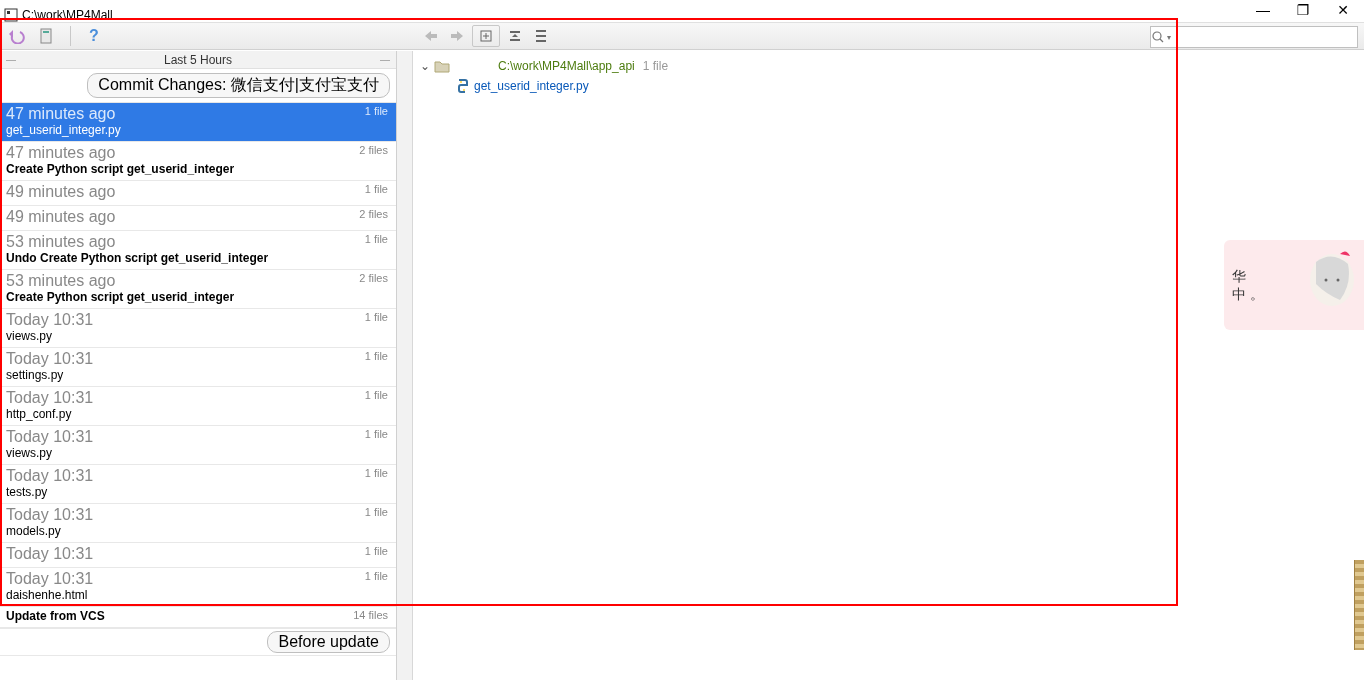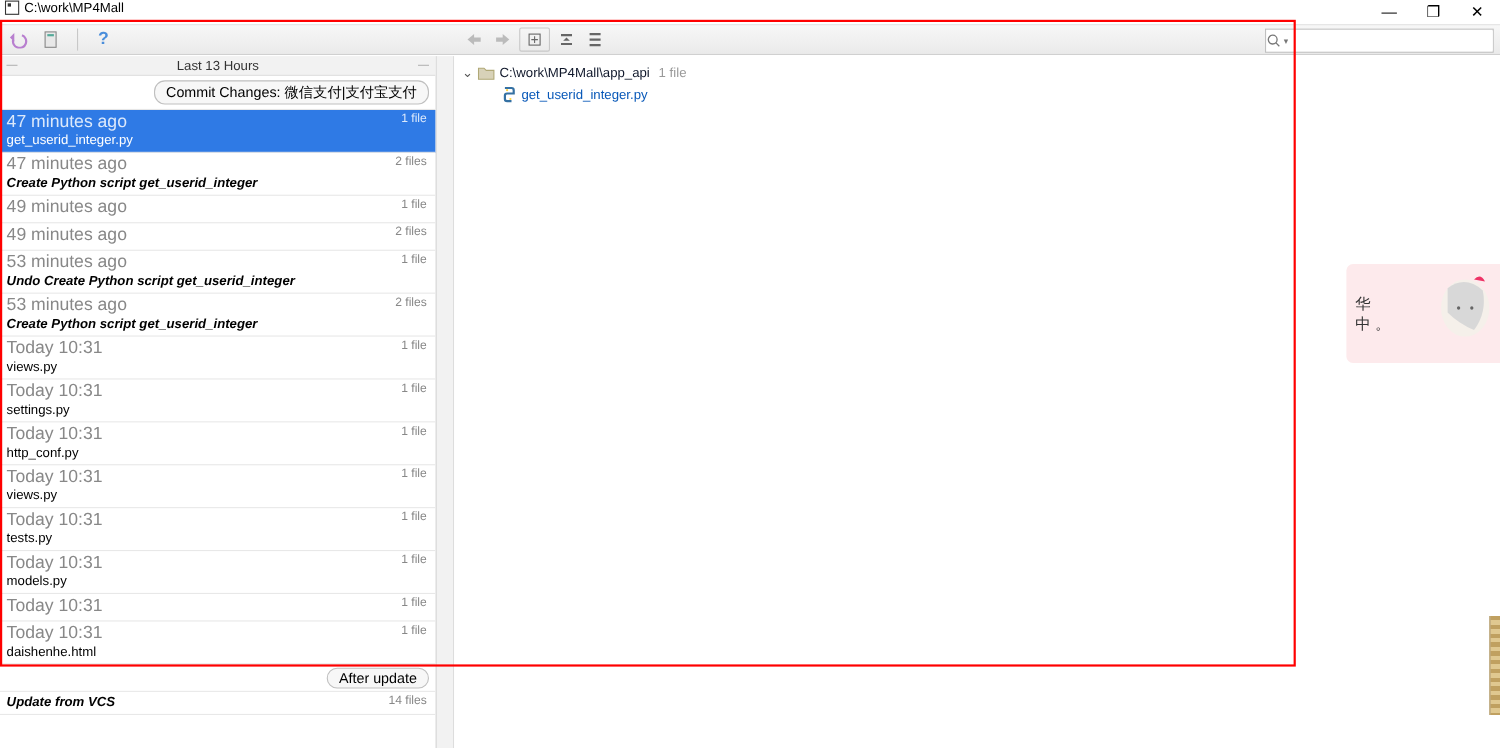--- a/index.html
+++ b/index.html
@@ -1,49 +1,49 @@
 <!DOCTYPE html>
 <html><head>
 <meta charset="utf-8">
 <style>
 * { box-sizing: border-box; margin: 0; padding: 0; }
 body { font-family: "Segoe UI", Arial, sans-serif; font-size: 12px; background: #fff; color: #000; width: 1364px; height: 680px; overflow: hidden; position: relative; }
-.titlebar { height: 22px; display: flex; align-items: flex-start; padding-left: 4px; }
+.titlebar { height: 22px; display: flex; align-items: flex-end; padding-left: 4px; }
 .titlebar .app-icon { width: 14px; height: 14px; margin-right: 4px; }
 .titlebar .title { font-size: 12px; }
 .window-controls { position: absolute; top: 2px; right: 10px; display: flex; gap: 18px; }
 .window-controls span { font-size: 14px; width: 22px; text-align: center; cursor: default; }
 .toolbar-row { height: 28px; background: linear-gradient(#f7f7f7,#eaeaea); border-top: 1px solid #e0e0e0; border-bottom: 1px solid #d0d0d0; display: flex; align-items: center; position: relative; }
 .toolbar-left { display: flex; align-items: center; padding-left: 6px; gap: 8px; }
 .toolbar-btn { width: 22px; height: 22px; display: flex; align-items: center; justify-content: center; cursor: default; }
 .toolbar-sep { width: 1px; height: 20px; background: #c8c8c8; margin: 0 4px; }
 .toolbar-mid { position: absolute; left: 420px; display: flex; align-items: center; gap: 4px; }
 .toolbar-mid .grp { display: flex; align-items: center; border: 1px solid #c8c8c8; border-radius: 2px; height: 22px; padding: 0 2px; gap: 2px; }
 .search-box { position: absolute; right: 6px; top: 3px; display: flex; align-items: center; border: 1px solid #c0c0c0; height: 22px; width: 208px; background: #fff; }
 .search-box .mag { width: 20px; text-align: center; color: #666; }
 .search-box input { border: none; outline: none; flex: 1; font-size: 12px; height: 18px; }
 .main { display: flex; height: calc(100% - 50px); border-top: 1px solid #fff; }
 .left-panel { width: 397px; border-right: 1px solid #d0d0d0; overflow-y: auto; background: #fff; position: relative; }
 .section-header { height: 18px; background: #f2f2f2; color: #333; text-align: center; font-size: 12px; border-bottom: 1px solid #e0e0e0; display: flex; align-items: center; justify-content: center; position: relative; }
-.pill { display: inline-block; border: 1px solid #bfbfbf; border-radius: 10px; padding: 1px 10px; background: #f7f7f7; font-size: 13px; }
+.pill { display: inline-block; border: 1px solid #bfbfbf; border-radius: 10px; padding: 1px 10px; background: #f7f7f7; font-size: 16px; }
 .pill-row { text-align: right; padding: 4px 6px 4px 0; border-bottom: 1px solid #e6e6e6; }
 .history-item { border-bottom: 1px solid #e8e8e8; padding: 2px 6px 4px 6px; position: relative; cursor: default; }
 .history-item.selected { background: #2f7ae5; color: #fff; }
 .history-item .time { font-size: 16px; color: #888; }
 .history-item.selected .time { color: #dce9fb; }
 .history-item .files { position: absolute; top: 2px; right: 8px; font-size: 11px; color: #888; }
 .history-item.selected .files { color: #dce9fb; }
 .history-item .label { font-size: 12px; white-space: nowrap; overflow: hidden; text-overflow: ellipsis; }
-.history-item .label.bold { font-weight: bold; font-style: italic; }
+.history-item .label.bold { font-weight: bold; }
 .splitter { width: 16px; background: #f2f2f2; border-right: 1px solid #d8d8d8; }
 .right-panel { flex: 1; padding: 4px 0 0 0; background: #fff; border: 1px solid #fff; position: relative; }
 .tree-row { display: flex; align-items: center; height: 20px; padding-left: 6px; gap: 4px; }
 .tree-row .chev { width: 10px; color: #555; }
 .tree-row .folder-icon { width: 16px; height: 14px; }
-.tree-row .path { color: #0f172a; }
+.tree-row .path { color: #4d7c0f; margin-left: 44px; }
 .tree-row .count { color: #999; margin-left: 4px; }
 .tree-child { display: flex; align-items: center; height: 20px; padding-left: 40px; gap: 4px; }
 .tree-child .py-icon { width: 16px; height: 16px; }
 .tree-child .fname { color: #0858b8; }
 .red-box { position: absolute; border: 2px solid #ff0000; pointer-events: none; }
 .right-widget { position: absolute; right: 0; top: 240px; width: 140px; height: 90px; background: #fdeaec; border-radius: 6px 0 0 6px; display: flex; align-items: center; justify-content: flex-start; padding-left: 8px; overflow: hidden; }
 .right-widget .char { font-size: 14px; color: #333; line-height: 1.3; }
 .vert-bar { position: absolute; right: 0; top: 560px; width: 10px; height: 90px; background: repeating-linear-gradient(180deg,#c0a060 0 4px,#e0c890 4px 8px); border-left: 1px solid #a08040; }
 svg { display: block; }
 .after-pill-row { text-align: right; padding: 2px 6px; border-top: 1px solid #e8e8e8; border-bottom: 1px solid #e8e8e8; }
@@ -128,21 +128,21 @@
     <span style="font-size:8px;color:#777;margin-left:-4px">▾</span>
     <input type="text" placeholder="" style="">
   </div>
 </div>
 
 <div class="main">
 
   <div class="left-panel">
     <div class="section-header">
       <span style="position:absolute;left:6px;color:#999;font-size:10px">—</span>
-      <span>Last 13 Hours</span>
+      <span>Last 5 Hours</span>
       <span style="position:absolute;right:6px;color:#999;font-size:10px">—</span>
     </div>
     <div class="pill-row">
       <span class="pill">Commit Changes: 微信支付|支付宝支付</span>
     </div>
     <div id="history-list">
         <div class="history-item selected">
           <div class="time">47 minutes ago</div>
           <div class="files">1 file</div>
           <div class="label">get_userid_integer.py</div>
@@ -203,29 +203,29 @@
         <div class="history-item">
           <div class="time">Today 10:31</div>
           <div class="files">1 file</div>
         </div>
         <div class="history-item">
           <div class="time">Today 10:31</div>
           <div class="files">1 file</div>
           <div class="label">daishenhe.html</div>
         </div>
       </div>
-    <div class="after-pill-row">
-      <span class="pill">After update</span>
-    </div>
     <div id="post-list">
         <div class="history-item">
           <div class="files">14 files</div>
           <div class="label bold">Update from VCS</div>
         </div>
       </div>
+    <div class="after-pill-row">
+      <span class="pill">Before update</span>
+    </div>
   </div>
 
   <div class="splitter"></div>
 
   <div class="right-panel">
     <div class="tree-row">
       <span class="chev">⌄</span>
       <span class="folder-icon">
         <svg width="16" height="14">
             <path d="M1 3 L6 3 L8 5 L15 5 L15 13 L1 13 Z" fill="#d8d2b8" stroke="#b0a876"></path>

